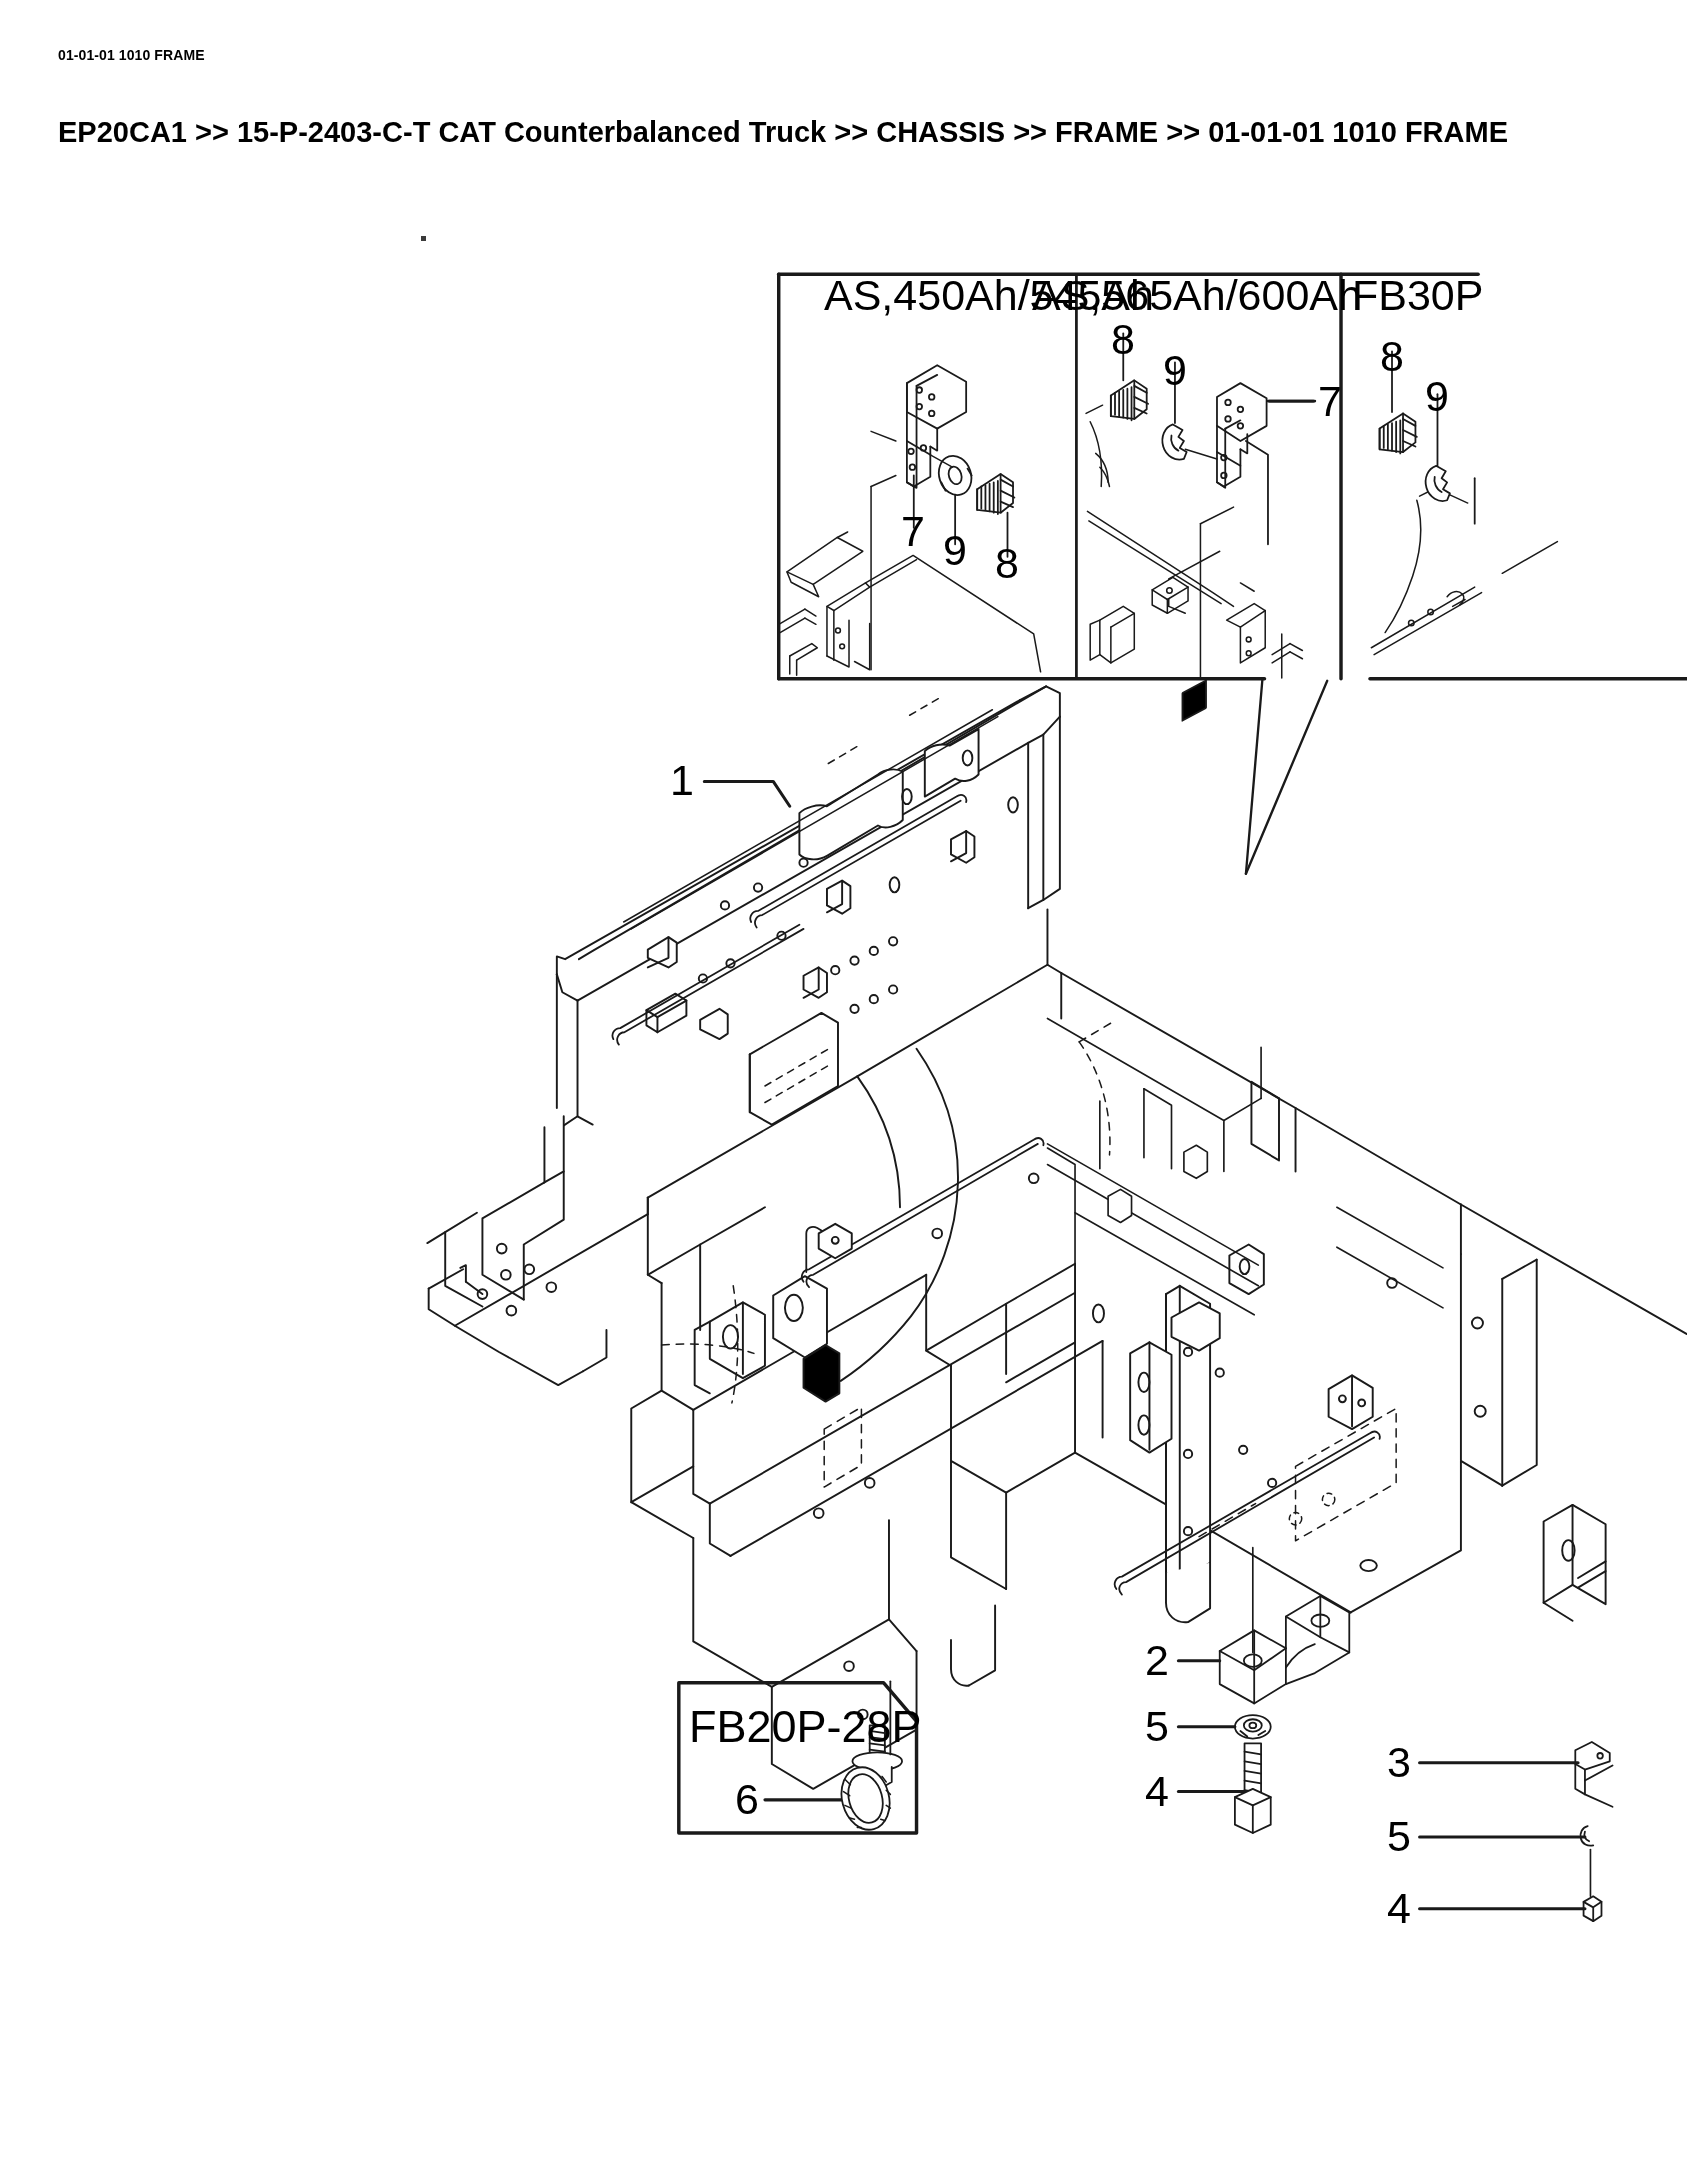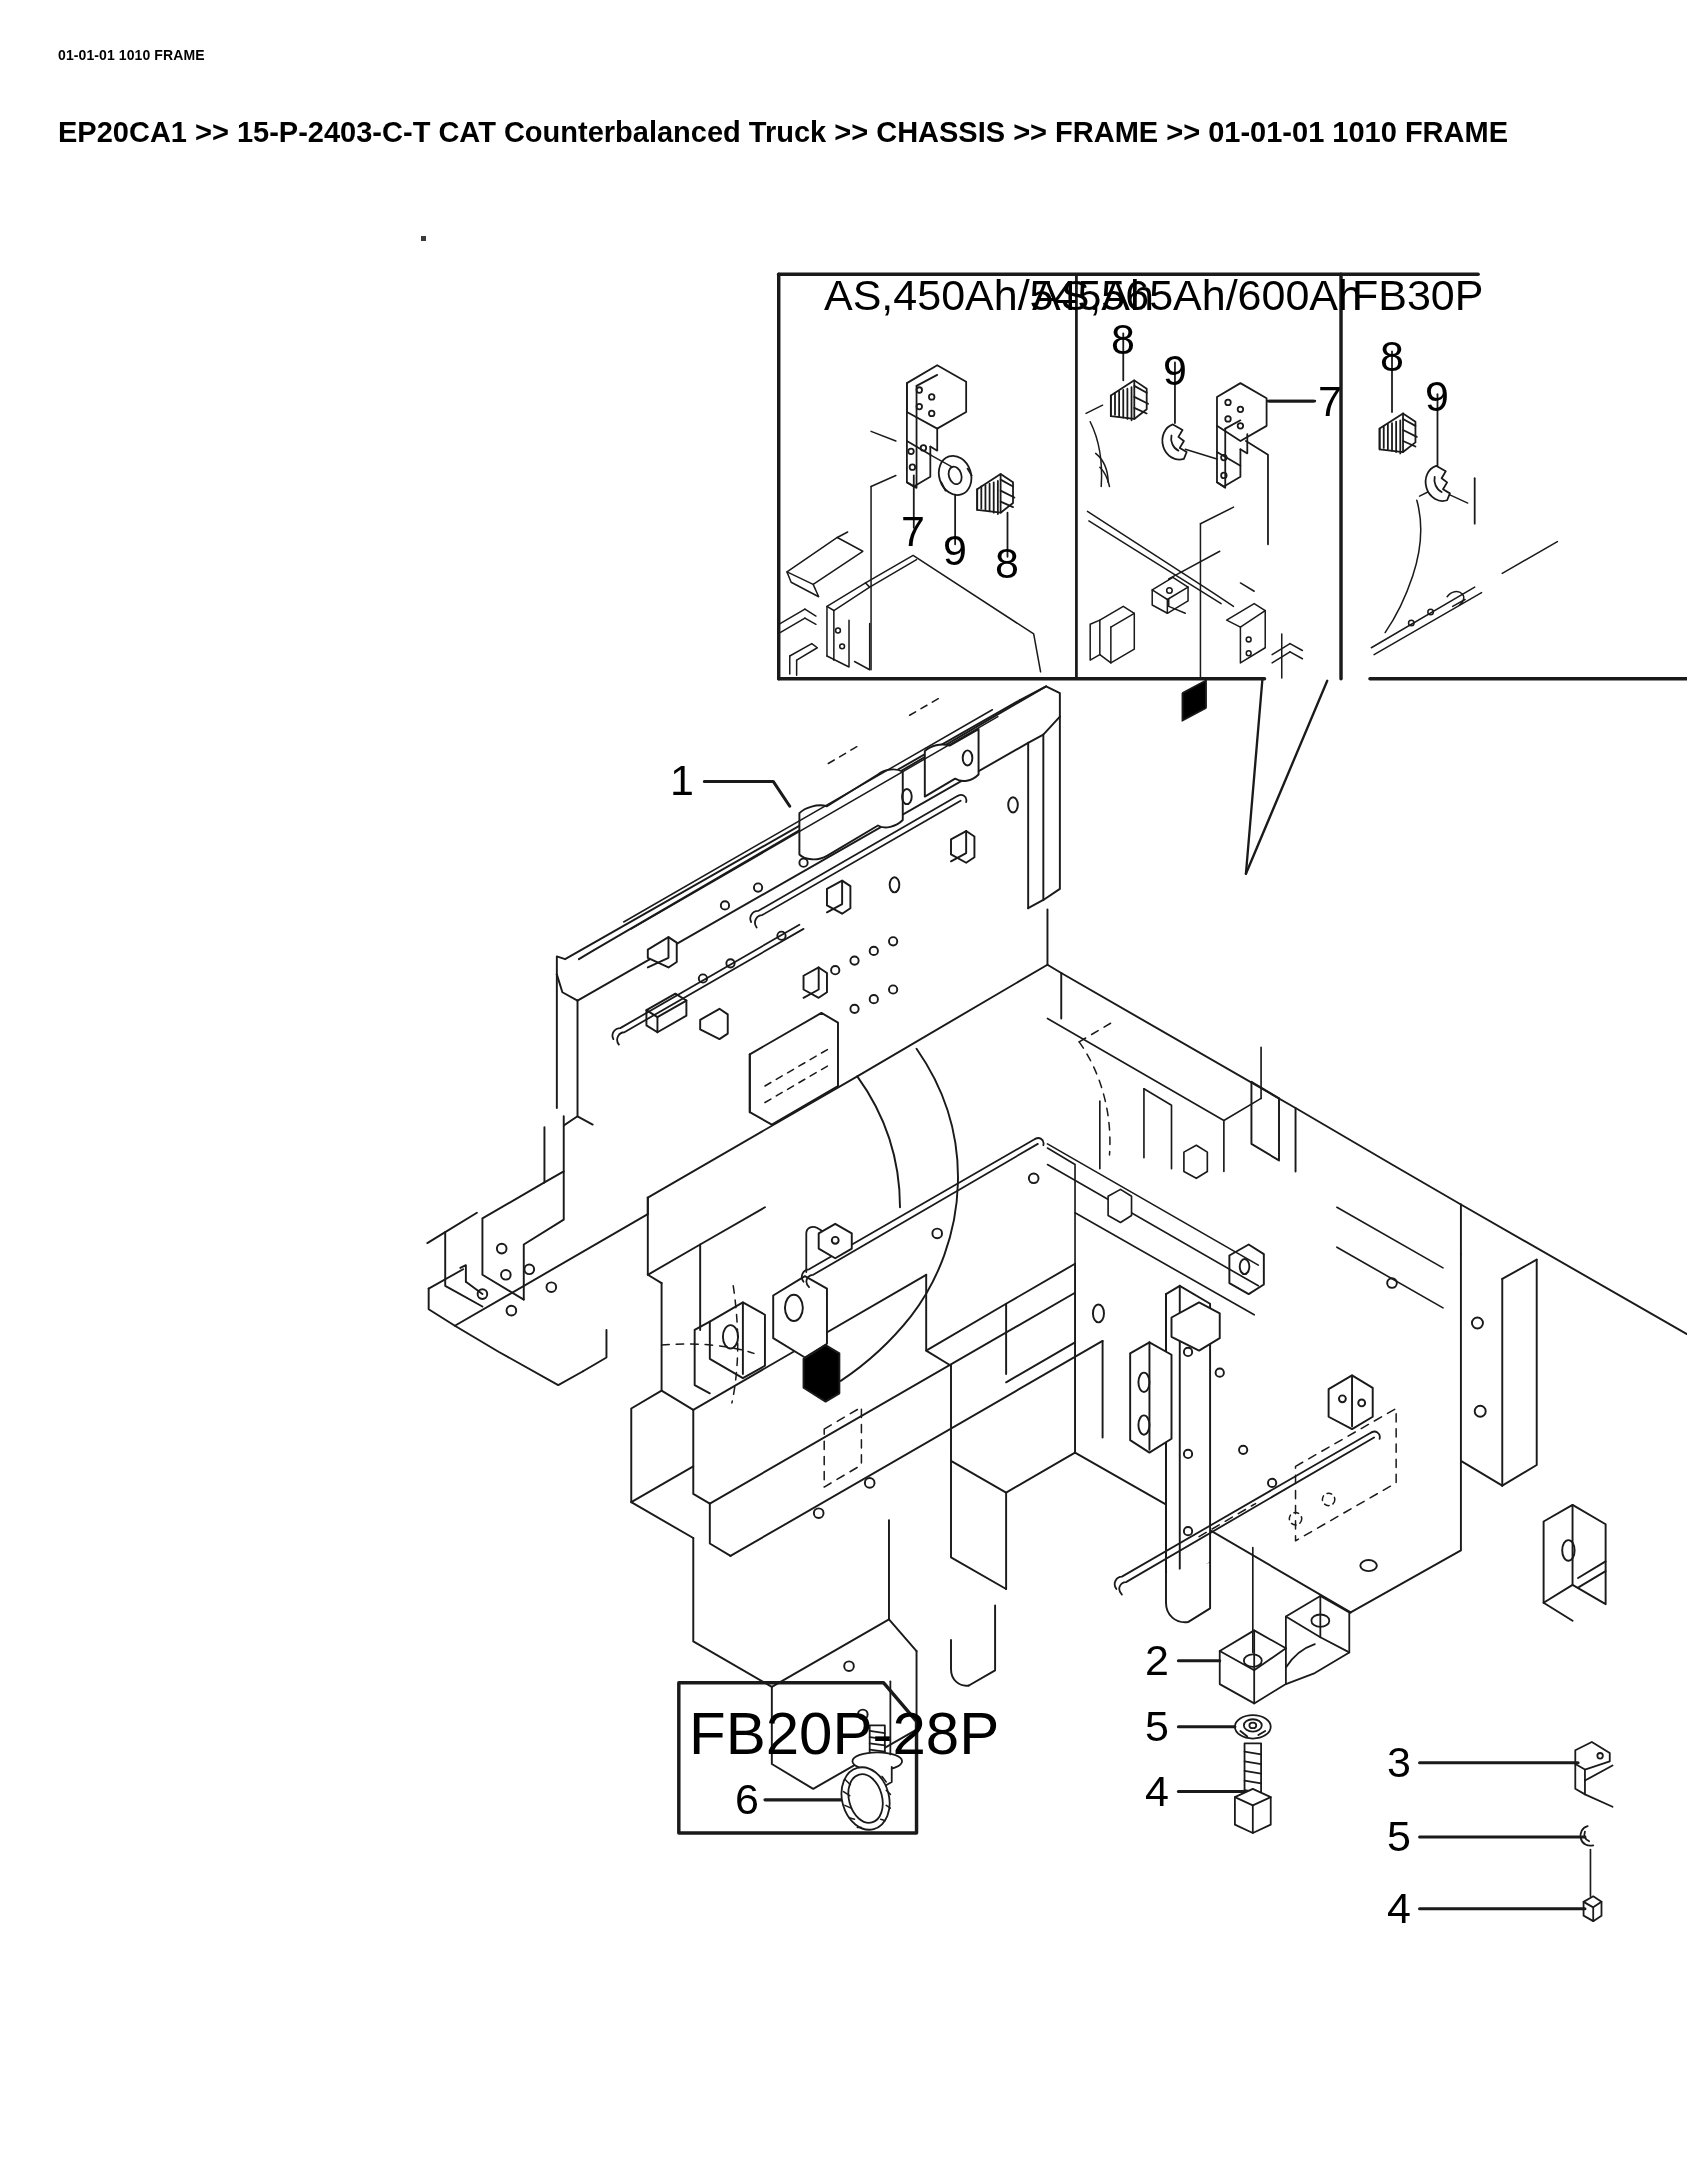--- a/index.html
+++ b/index.html
@@ -65,21 +65,21 @@
   }
   .inset-title {
     position: absolute;
     font-size: 43px;
     line-height: 1;
     white-space: nowrap;
     font-family: "Liberation Sans", sans-serif;
   }
   .box-title {
     position: absolute;
-    font-size: 60px;
+    font-size: 45px;
     line-height: 1;
     white-space: nowrap;
     font-family: "Liberation Sans", sans-serif;
   }
   .speck {
     position: absolute;
     width: 4.8px; height: 4.8px;
     background: #3a3a3a;
   }
 </style>

